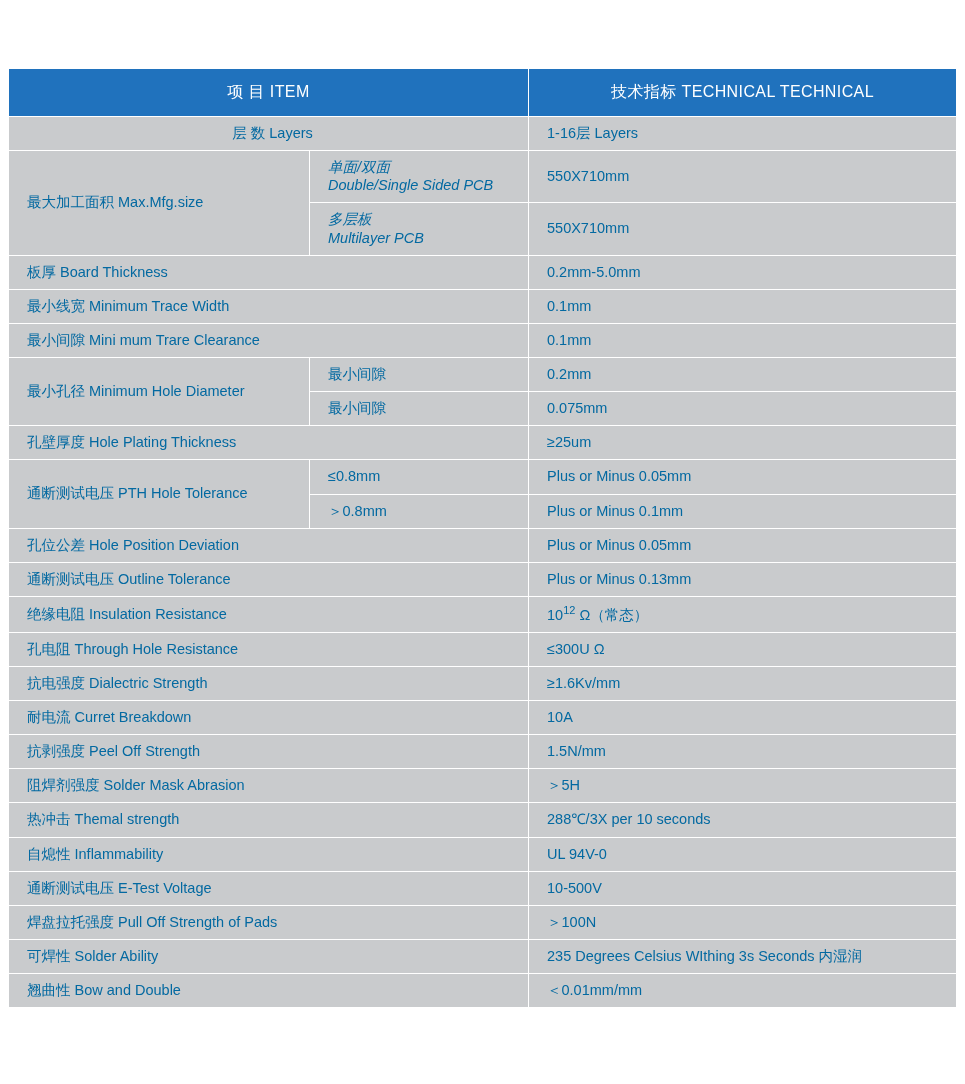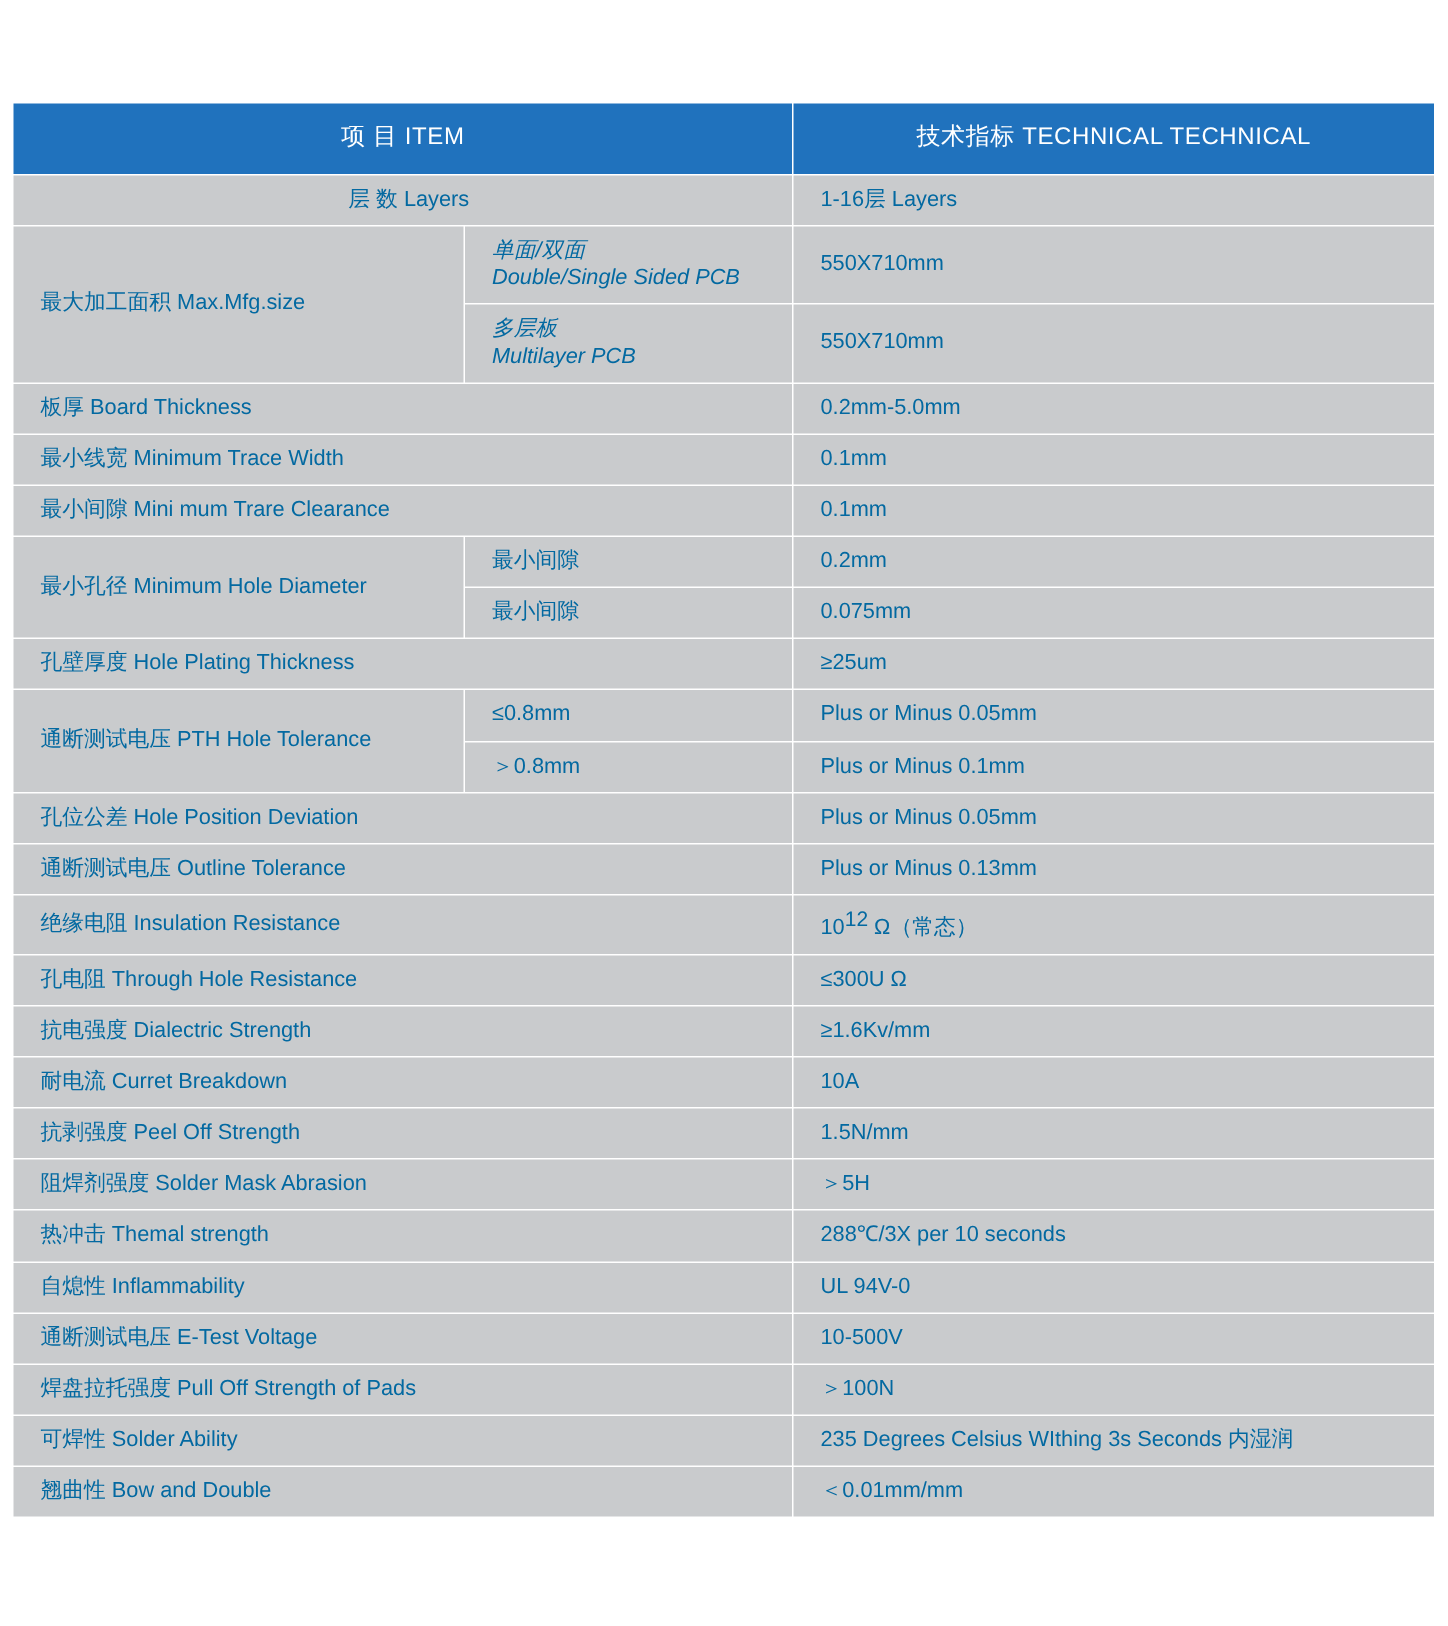--- a/index.html
+++ b/index.html
@@ -60,21 +60,21 @@
     background: #c9cbcd;
     padding-left: 12px;
     font-size: 14px;
     line-height: 1.3;
   }
   td.item-merge {
     padding-left: 18px;
     font-size: 14.5px;
   }
   .sub-two-line span { display: block; font-style: italic; }
-  sup { font-size: 14px; vertical-align: super; }
+  sup { font-size: 11px; vertical-align: super; }
 </style>
 </head>
 <body>
 
 <div class="sheet">
   <table class="spec">
     <colgroup>
       <col style="width:300px">
       <col style="width:218px">
       <col style="width:427px">

